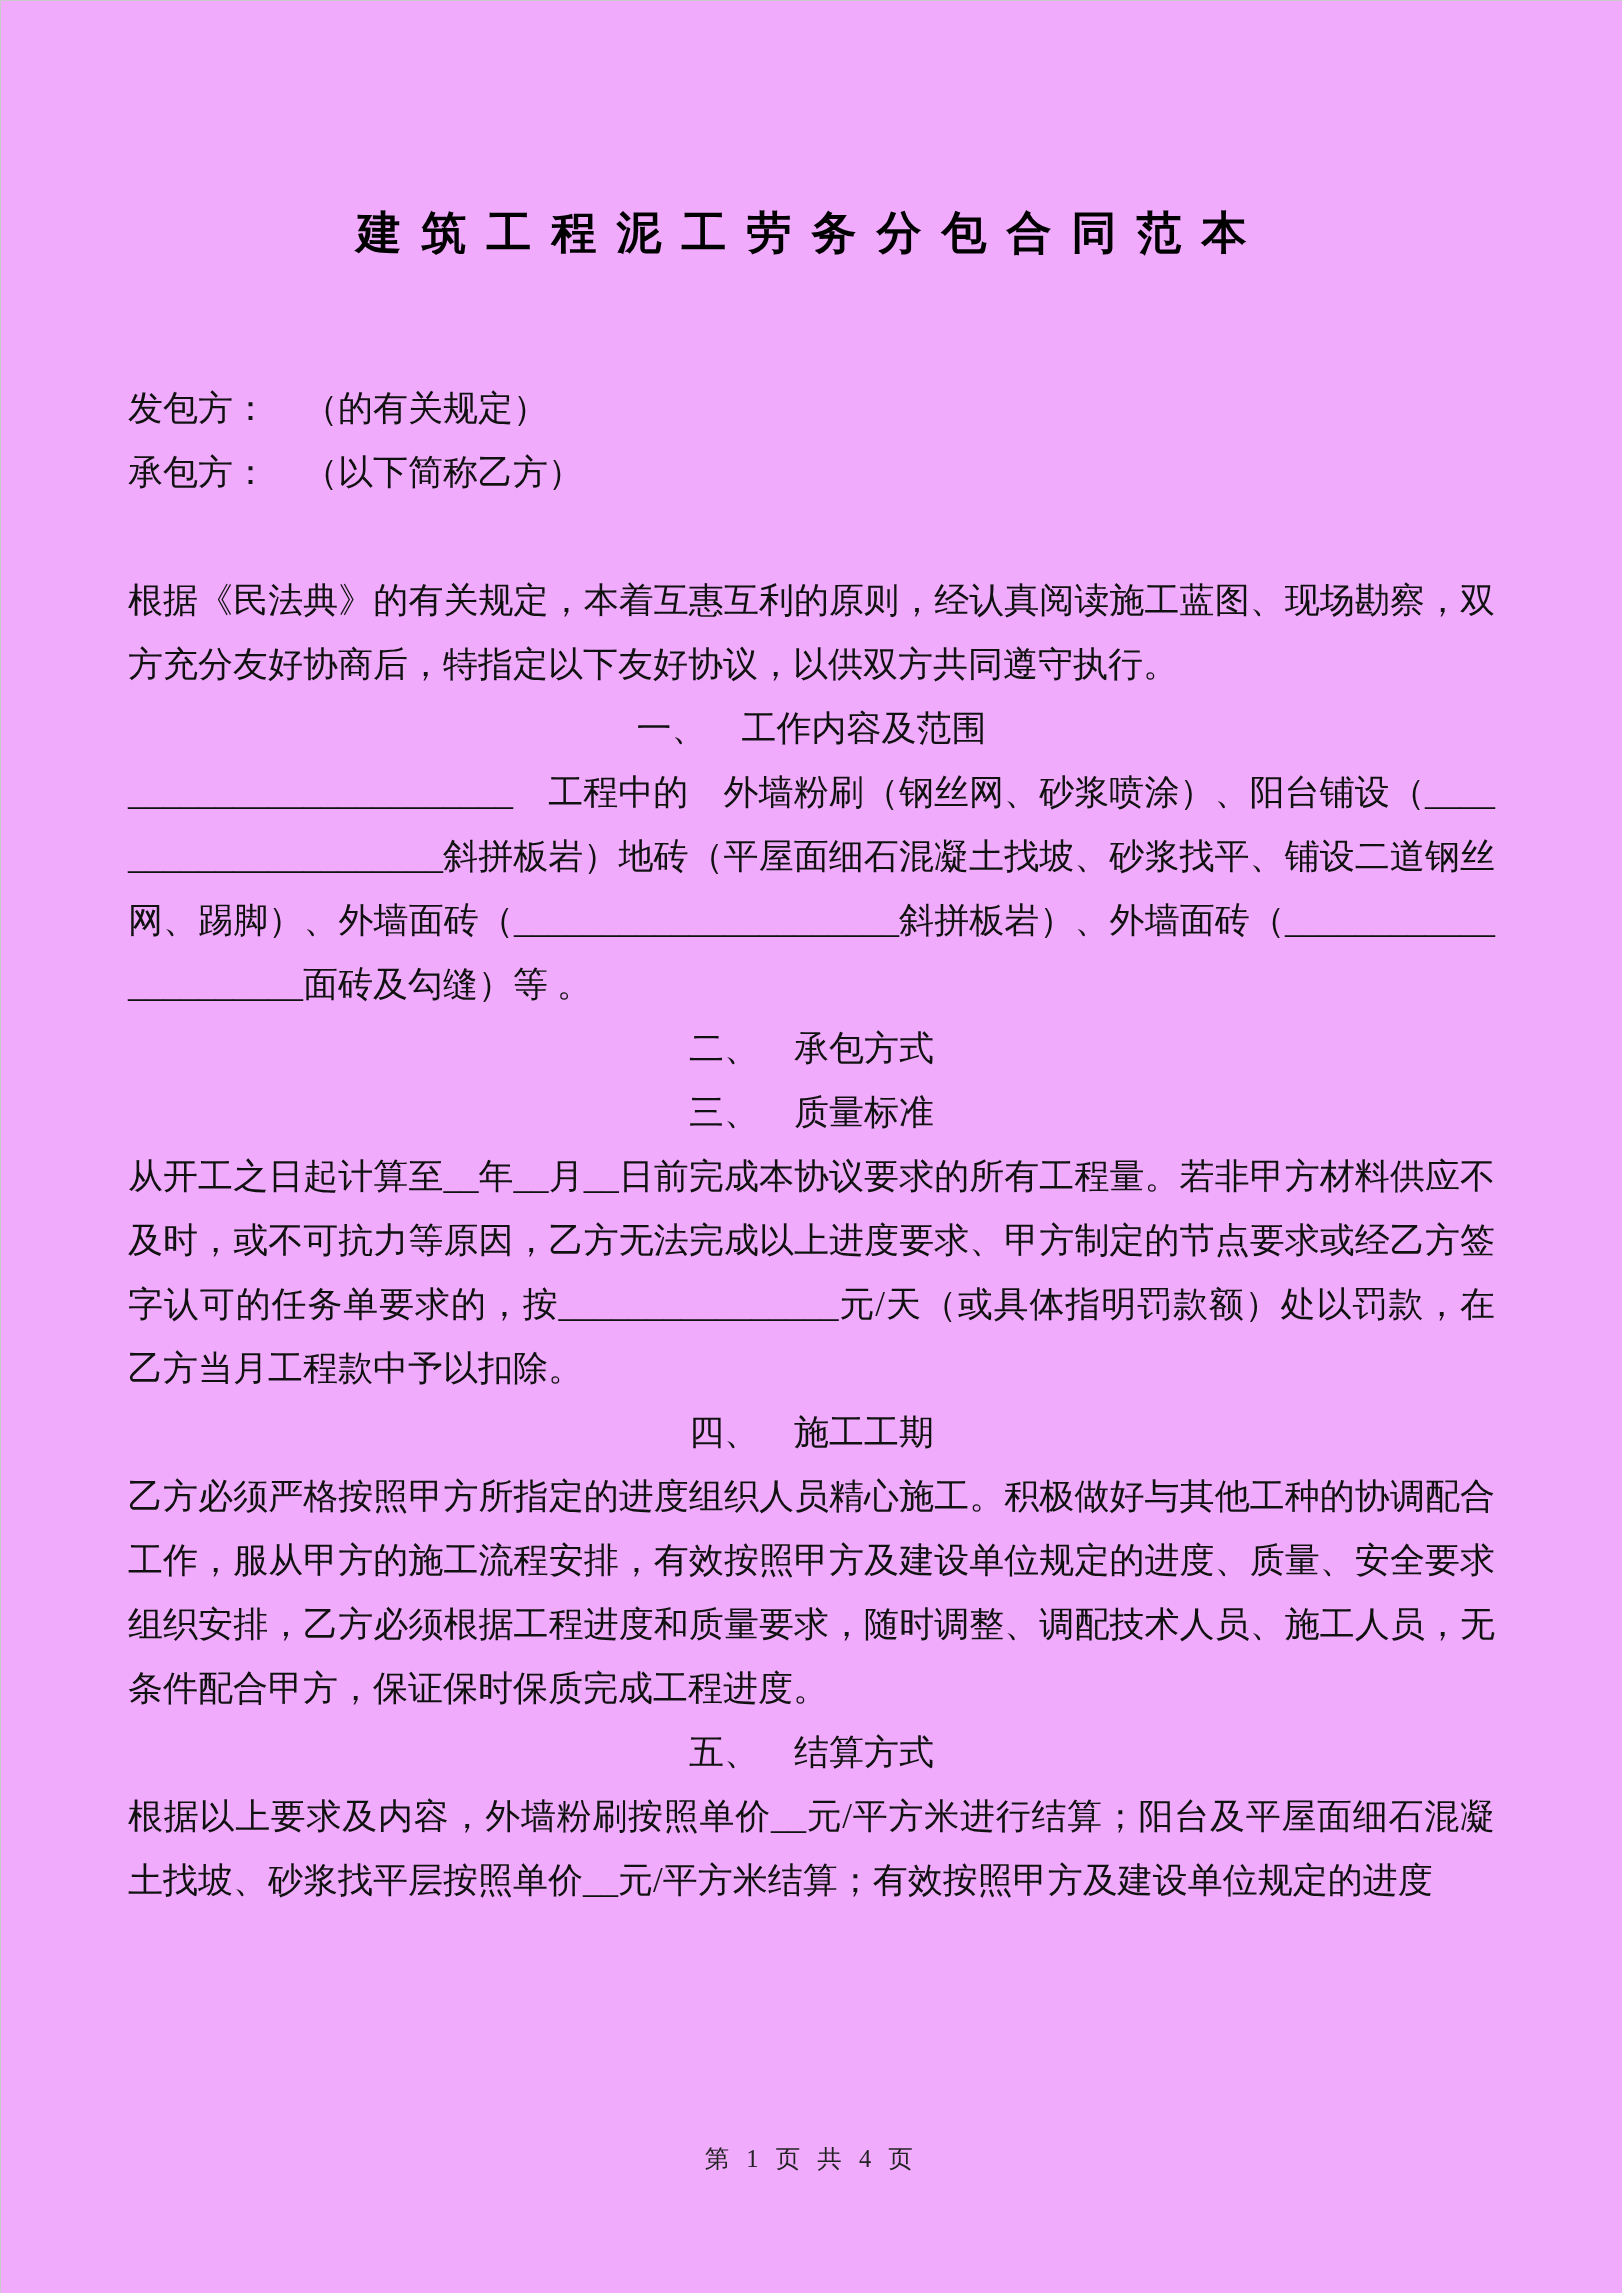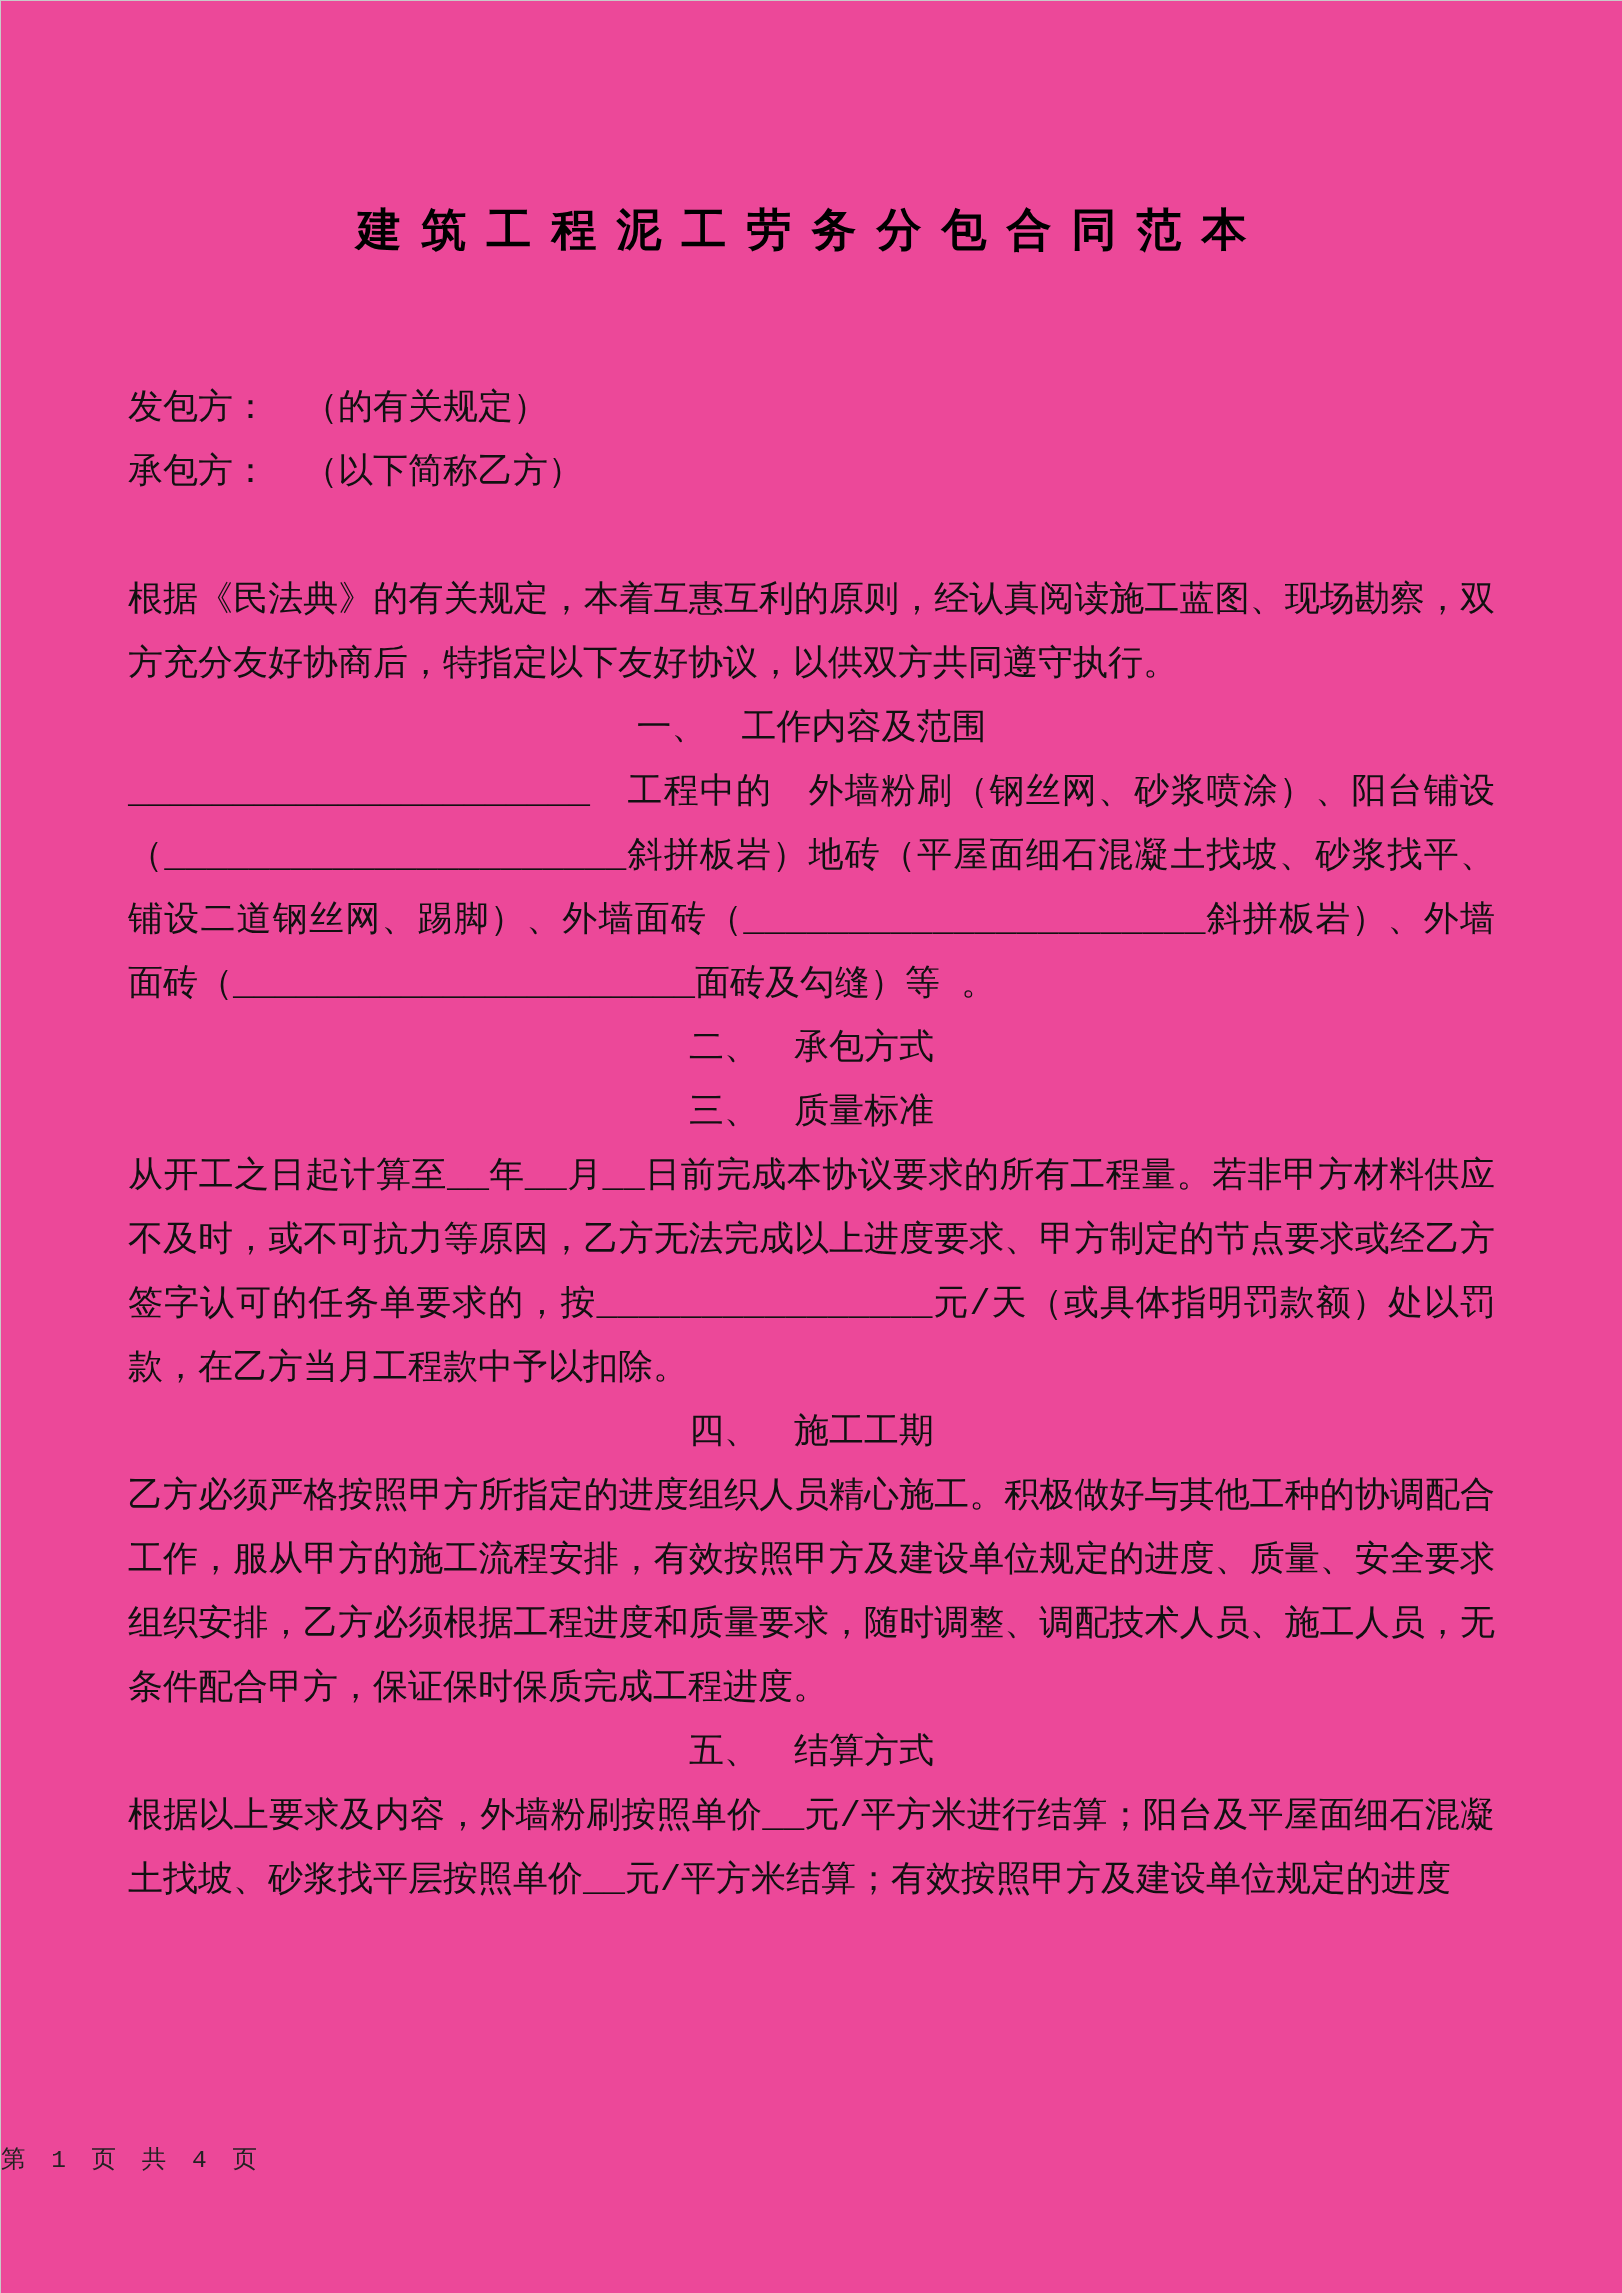--- a/index.html
+++ b/index.html
@@ -5,24 +5,24 @@
   html, body {
     margin: 0;
     padding: 0;
     background: #ffffff;
   }
   .page {
     position: relative;
     width: 1623px;
     height: 2294px;
     box-sizing: border-box;
-    background: #ec4899;
+    background: #f0abfc;
     border: 0.9px solid #c9c9c9;
     overflow: hidden;
-    font-family: Liberation Mono, monospace;
+    font-family: Liberation Serif, serif;
     color: #111111;
   }
   .title {
     margin: 0;
     padding: 205px 55px 0 55px;
     text-align: center;
     font-size: 45px;
     line-height: 55px;
     font-weight: 700;
     letter-spacing: 20px;
@@ -45,21 +45,21 @@
     text-align: left;
   }
   .p-heading {
     text-align: center;
   }
   .footer {
     position: absolute;
     left: 0;
     right: 0;
     bottom: 118px;
-    text-align: left;
+    text-align: center;
     font-size: 24.5px;
     letter-spacing: 5.5px;
     color: #222222;
     margin-top: 16px;
   }
 </style>
 </head>
 <body>
 
 <div class="page">

